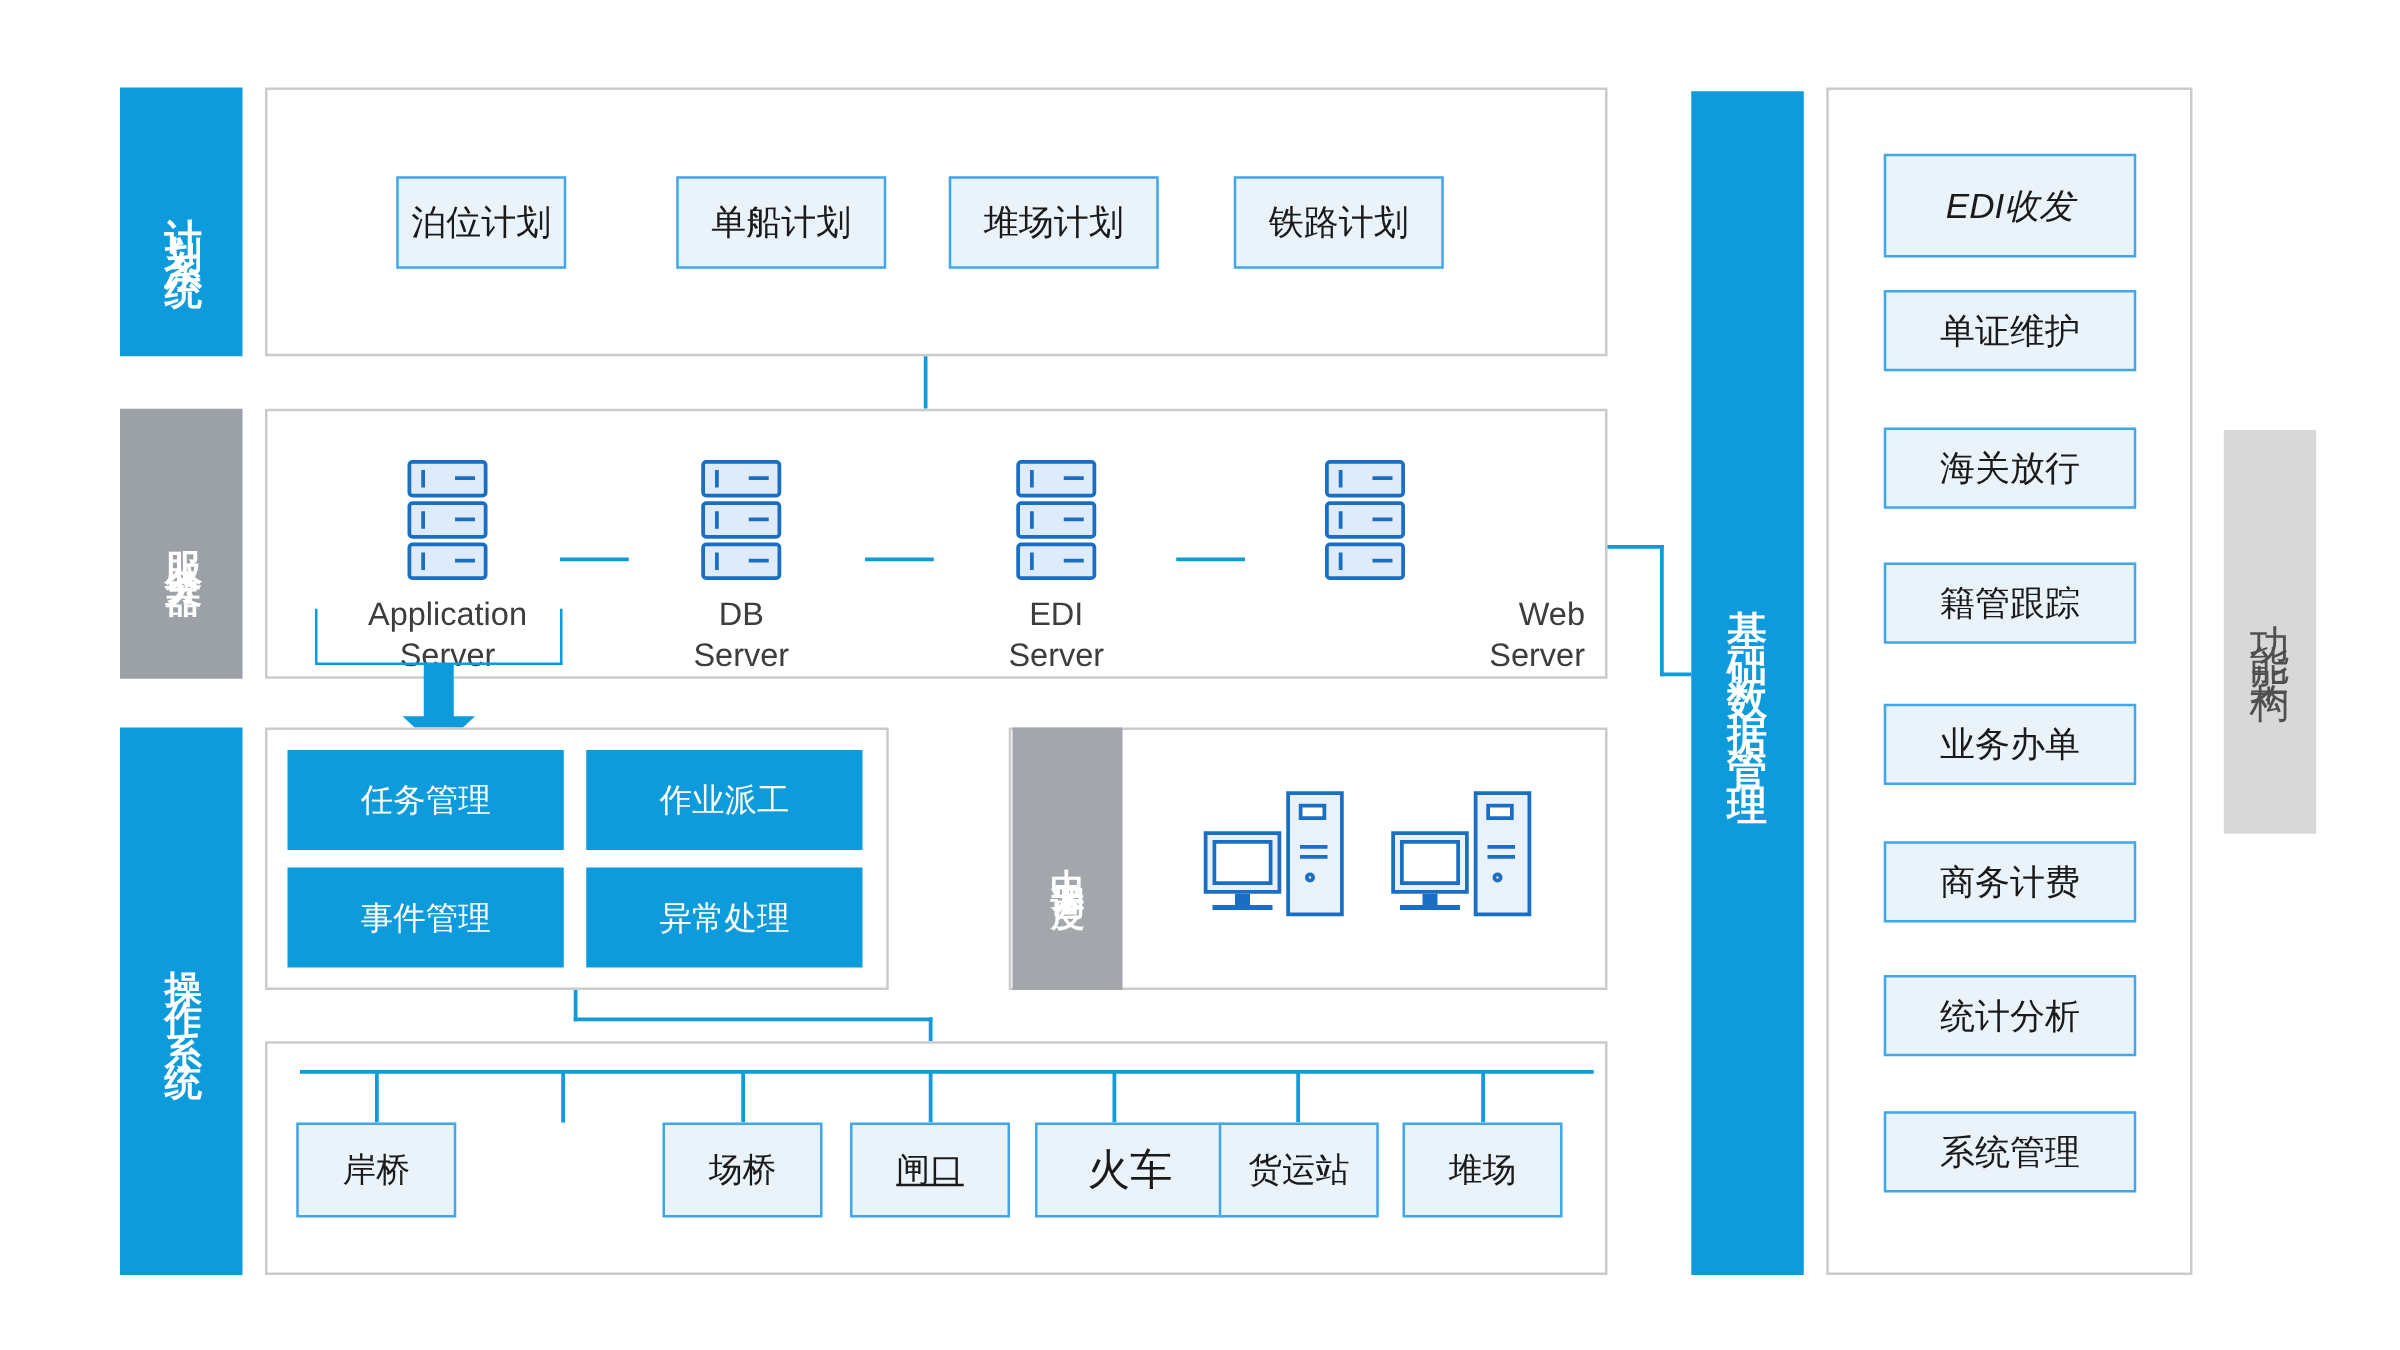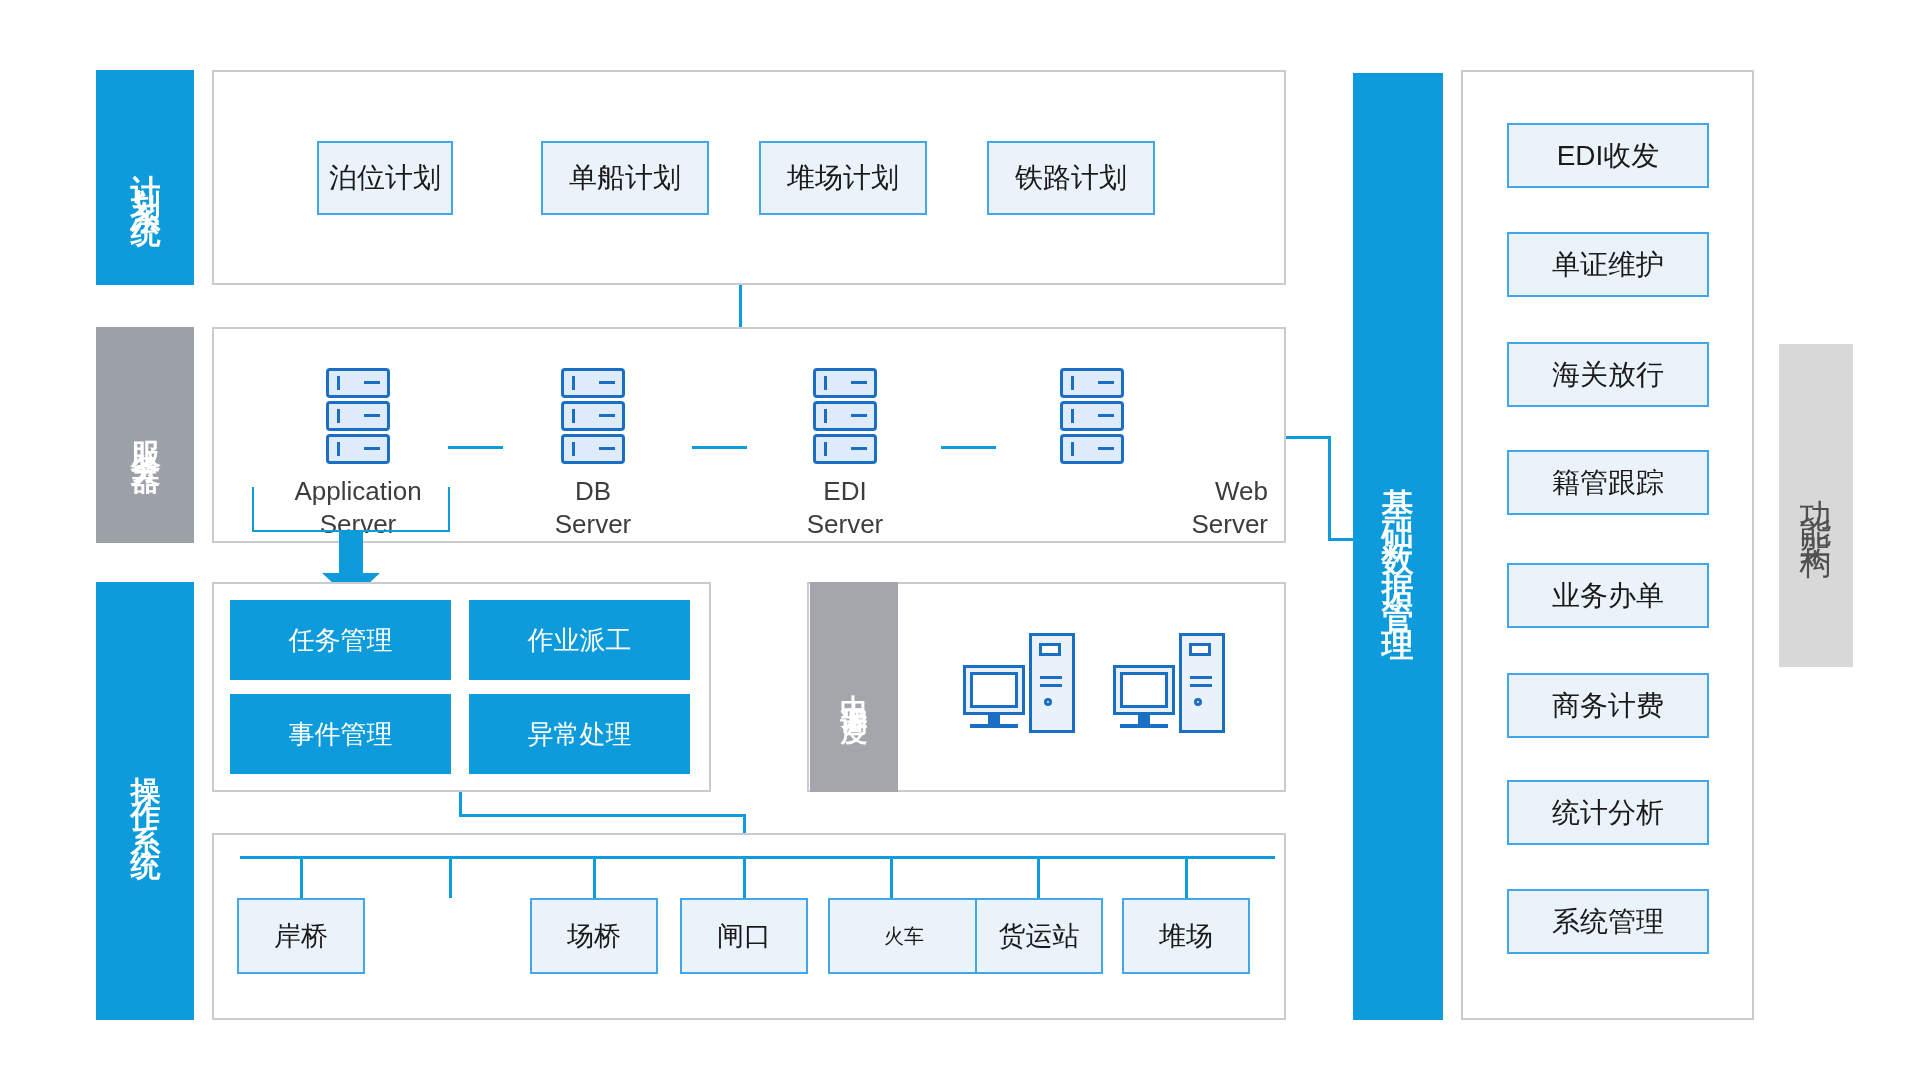--- a/index.html
+++ b/index.html
@@ -163,35 +163,35 @@
   <div class="line" style="left:300px;top:857px;width:3px;height:41px;"></div>
   <div class="line" style="left:449px;top:857px;width:3px;height:41px;"></div>
   <div class="line" style="left:593px;top:857px;width:3px;height:41px;"></div>
   <div class="line" style="left:743px;top:857px;width:3px;height:41px;"></div>
   <div class="line" style="left:890px;top:857px;width:3px;height:41px;"></div>
   <div class="line" style="left:1037px;top:857px;width:3px;height:41px;"></div>
   <div class="line" style="left:1185px;top:857px;width:3px;height:41px;"></div>
 
   <div class="lite-btn" style="left:237px;top:898px;width:128px;height:76px;font-size:27px;">岸桥</div>
   <div class="lite-btn" style="left:530px;top:898px;width:128px;height:76px;font-size:27px;">场桥</div>
-  <div class="lite-btn" style="left:680px;top:898px;width:128px;height:76px;font-size:27px;">闸口</div>
-  <div class="lite-btn" style="left:828px;top:898px;width:152px;height:76px;font-size:20px;">火车</div>
+  <div class="lite-btn" style="left:680px;top:898px;width:128px;height:76px;font-size:27px;text-decoration:underline;">闸口</div>
+  <div class="lite-btn" style="left:828px;top:898px;width:152px;height:76px;font-size:34px;">火车</div>
   <div class="lite-btn" style="left:975px;top:898px;width:128px;height:76px;font-size:27px;">货运站</div>
   <div class="lite-btn" style="left:1122px;top:898px;width:128px;height:76px;font-size:27px;">堆场</div>
 
   <div class="line" style="left:1286px;top:436px;width:45px;height:3px;"></div>
   <div class="line" style="left:1328px;top:436px;width:3px;height:105px;"></div>
   <div class="line" style="left:1328px;top:538px;width:25px;height:3px;"></div>
 
   <div class="rail" style="left:1353px;top:73px;width:90px;height:947px;">
     <div class="vtext" style="font-size:32px;letter-spacing:28px;">基础数据管理</div>
   </div>
 
   <div class="outer-box" style="left:1461px;top:70px;width:293px;height:950px;"></div>
-  <div class="lite-btn" style="left:1507px;top:123px;width:202px;height:65px;">EDI收发</div>
+  <div class="lite-btn" style="left:1507px;top:123px;width:202px;height:83px;font-style:italic;">EDI收发</div>
   <div class="lite-btn" style="left:1507px;top:232px;width:202px;height:65px;">单证维护</div>
   <div class="lite-btn" style="left:1507px;top:450px;width:202px;height:65px;">籍管跟踪</div>
   <div class="lite-btn" style="left:1507px;top:342px;width:202px;height:65px;">海关放行</div>
   <div class="lite-btn" style="left:1507px;top:563px;width:202px;height:65px;">业务办单</div>
   <div class="lite-btn" style="left:1507px;top:673px;width:202px;height:65px;">商务计费</div>
   <div class="lite-btn" style="left:1507px;top:780px;width:202px;height:65px;">统计分析</div>
   <div class="lite-btn" style="left:1507px;top:889px;width:202px;height:65px;">系统管理</div>
 
   <div class="rail" style="left:1779px;top:344px;width:74px;height:323px;background:#d8d8d8;">
     <div class="vtext" style="font-size:32px;letter-spacing:16px;color:#4f4f4f;font-weight:normal;">功能架构</div>

